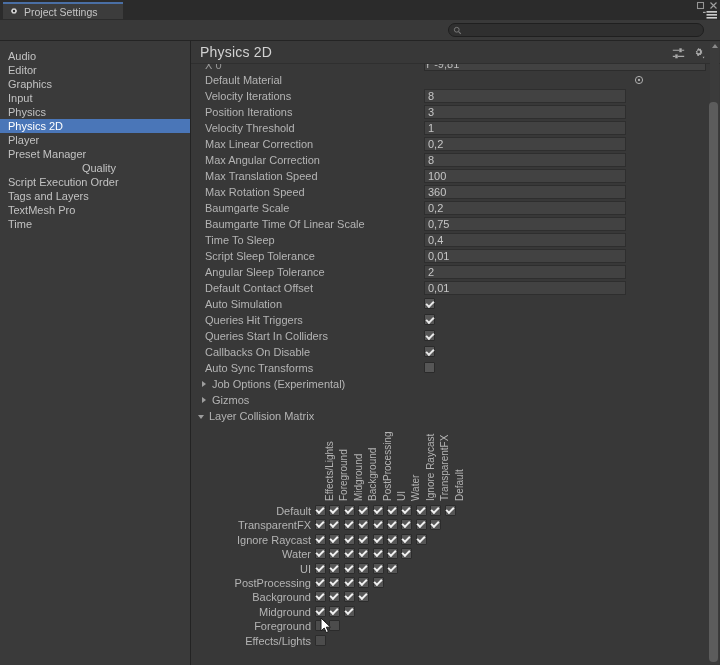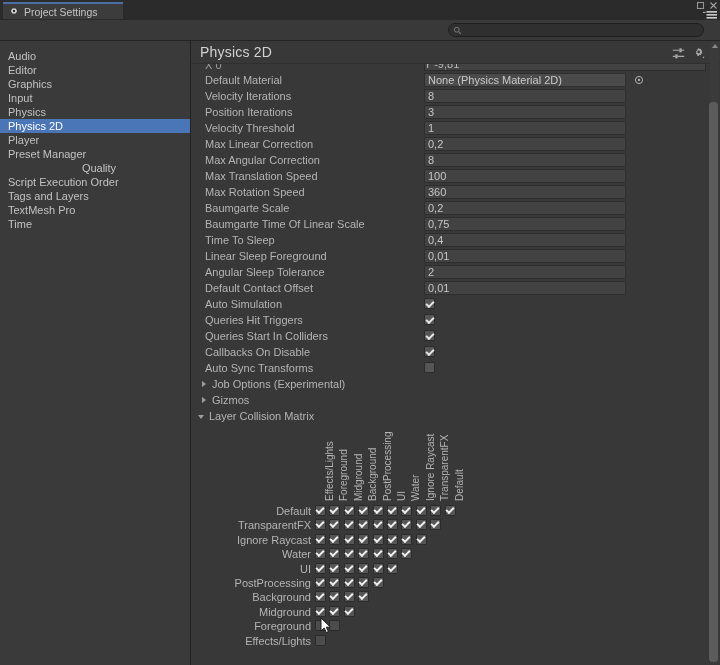--- a/index.html
+++ b/index.html
@@ -193,21 +193,20 @@
 
     <div class="cutrow">
       <div class="lbl">X  0</div>
       <div class="fld"></div>
       <div class="fld2">Y  -9,81</div>
     </div>
 
     <div class="rows" id="rows">
         <div class="row" style="position: absolute; left: 0px; right: 0px; top: 0px;">
           <div class="lbl">Default Material</div>
-          <div class="objfield">None (Physics Material 2D)</div>
           <svg class="picker" viewBox="0 0 12 12">
             <circle cx="6" cy="6" r="4.3" fill="none" stroke="#b0b0b0" stroke-width="1.2"></circle>
             <circle cx="6" cy="6" r="1.4" fill="#b0b0b0"></circle>
           </svg>
         </div>
         <div class="row" style="position: absolute; left: 0px; right: 0px; top: 16px;">
           <div class="lbl">Velocity Iterations</div>
           <div class="val">8</div>
         </div>
         <div class="row" style="position: absolute; left: 0px; right: 0px; top: 32px;">
@@ -240,21 +239,21 @@
         </div>
         <div class="row" style="position: absolute; left: 0px; right: 0px; top: 144px;">
           <div class="lbl">Baumgarte Time Of Linear Scale</div>
           <div class="val">0,75</div>
         </div>
         <div class="row" style="position: absolute; left: 0px; right: 0px; top: 160px;">
           <div class="lbl">Time To Sleep</div>
           <div class="val">0,4</div>
         </div>
         <div class="row" style="position: absolute; left: 0px; right: 0px; top: 176px;">
-          <div class="lbl">Linear Sleep Foreground</div>
+          <div class="lbl">Script Sleep Tolerance</div>
           <div class="val">0,01</div>
         </div>
         <div class="row" style="position: absolute; left: 0px; right: 0px; top: 192px;">
           <div class="lbl">Angular Sleep Tolerance</div>
           <div class="val">2</div>
         </div>
         <div class="row" style="position: absolute; left: 0px; right: 0px; top: 208px;">
           <div class="lbl">Default Contact Offset</div>
           <div class="val">0,01</div>
         </div>

